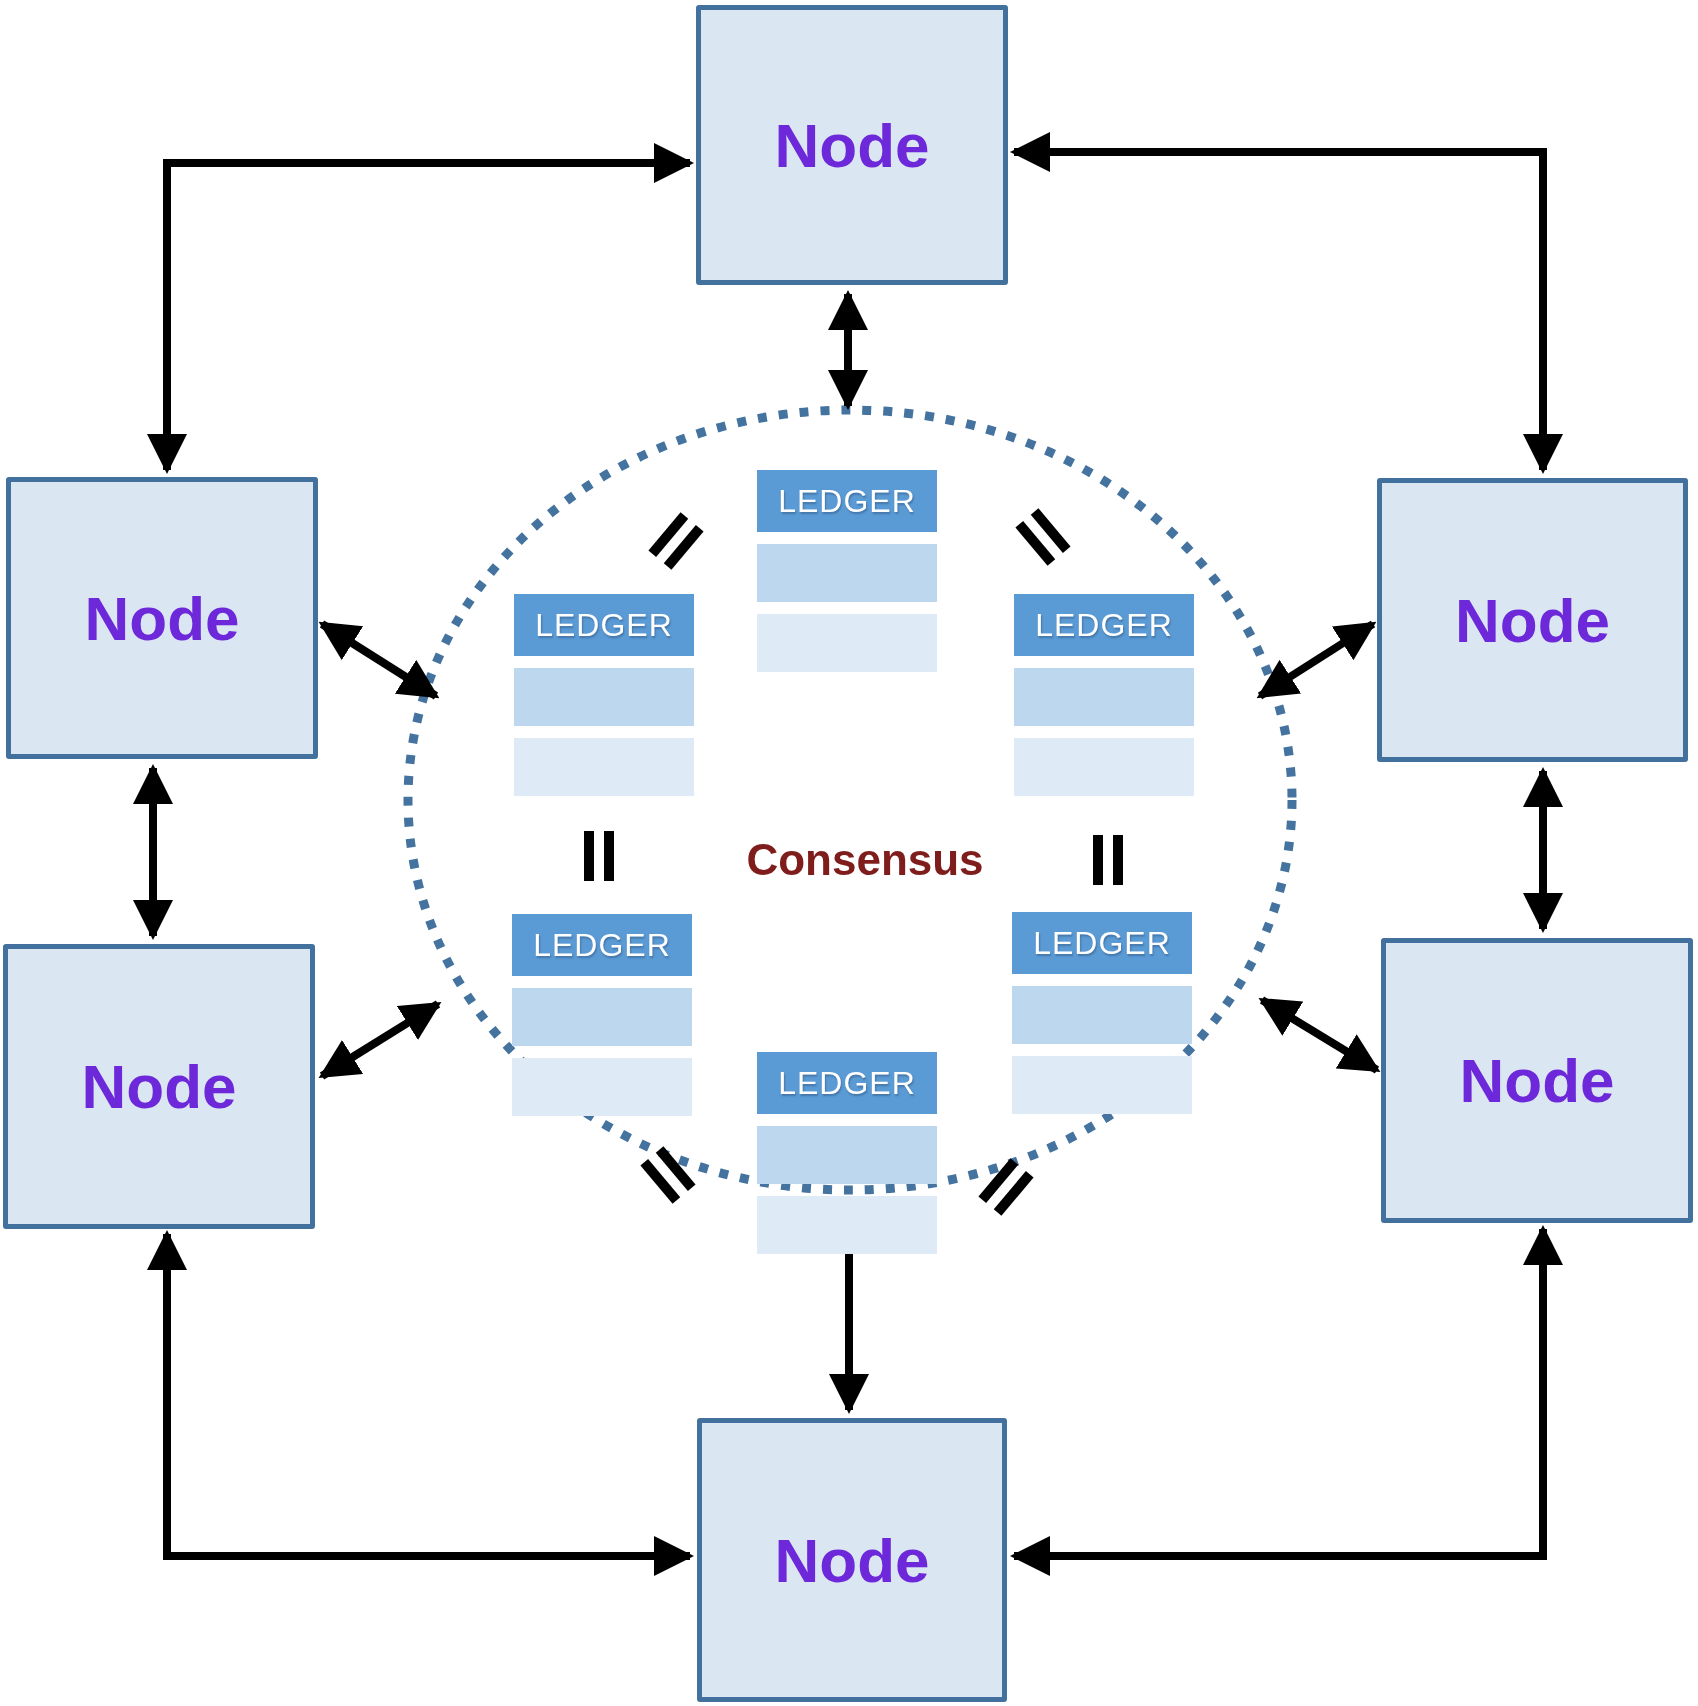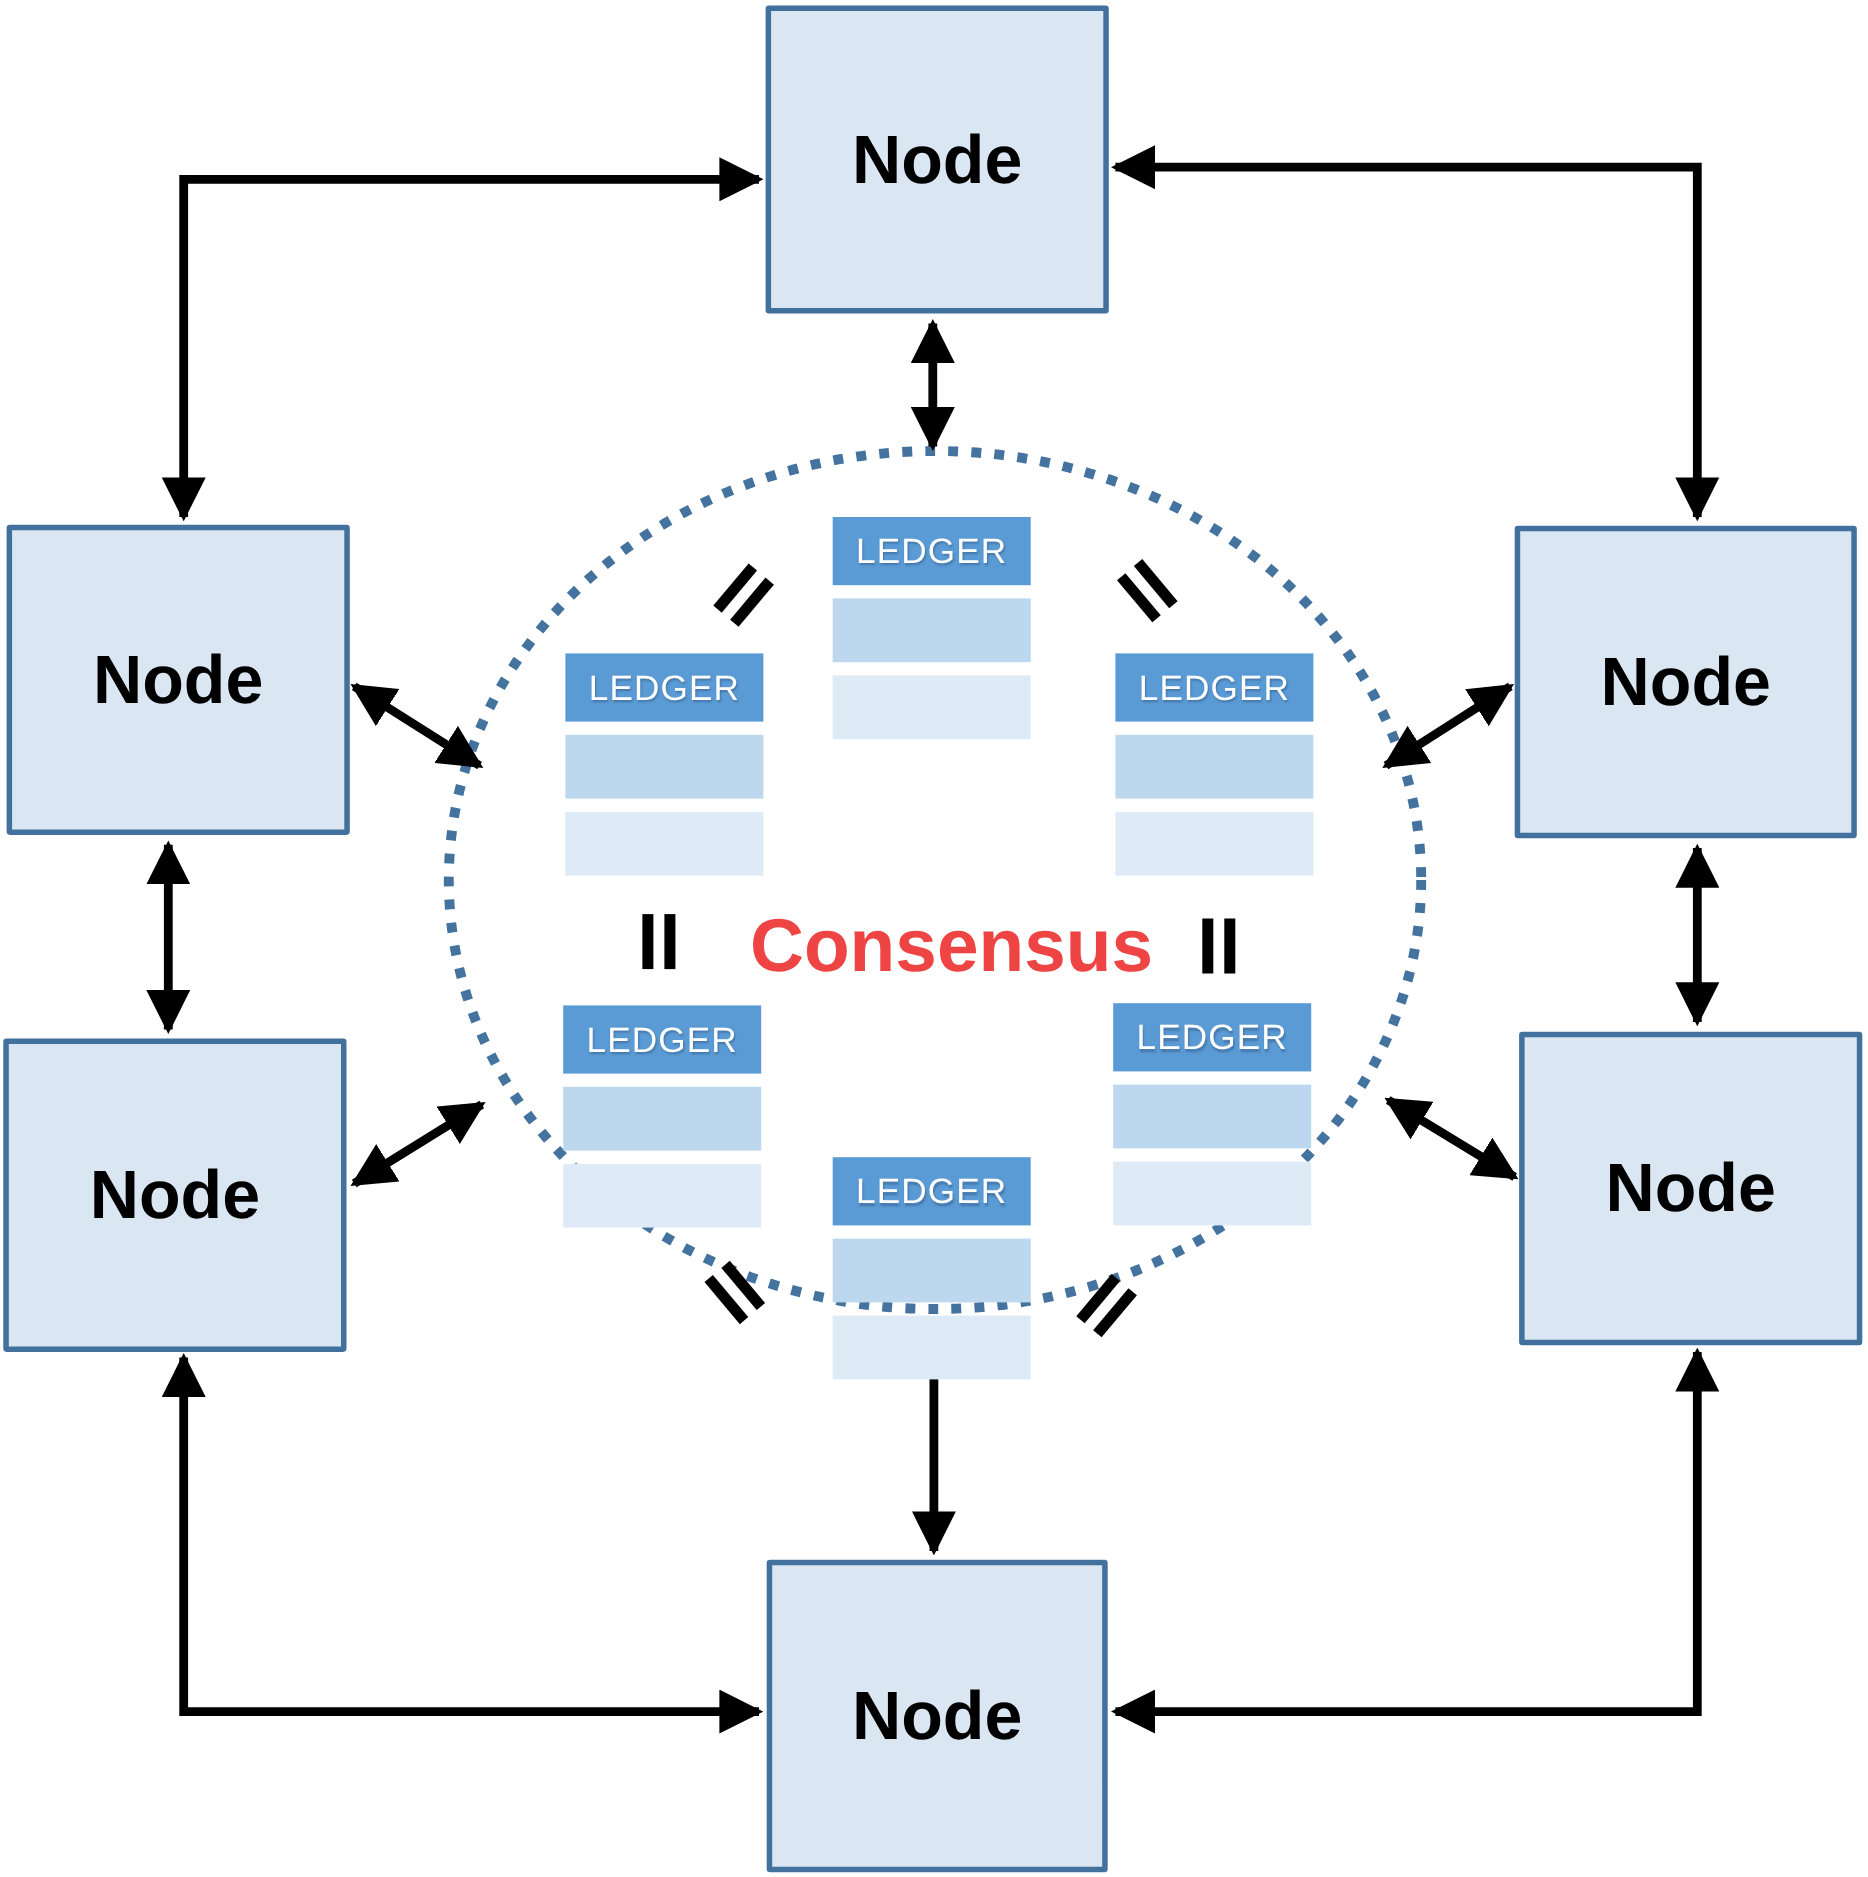--- a/index.html
+++ b/index.html
@@ -10,21 +10,21 @@
     font-family:"Liberation Sans", sans-serif;
     overflow:hidden;
   }
   svg.overlay{position:absolute;left:0;top:0;z-index:0;}
   .node{
     position:absolute;z-index:2;
     background:var(--node_fill,#dbe6f3);
     border:5px solid var(--node_border,#41719c);
     border-radius:3px;
     display:flex;align-items:center;justify-content:center;
-    font-size:62px;font-weight:bold;color:#000000;
+    font-size:62px;font-weight:bold;color:#6d28d9;
     box-sizing:border-box;
   }
   .ledger{position:absolute;z-index:1;width:180px;}
   .ledger-header{
     height:62px;line-height:62px;
     background:var(--ledger_header,#5b9bd5);
     color:#fff;text-align:center;
     font-size:32px;letter-spacing:1px;
     text-shadow:1px 2px 2px rgba(40,70,110,0.45);
   }
@@ -37,21 +37,21 @@
   .eq .bar{
     position:absolute;left:0;width:50px;height:10px;
     background:var(--arrow,#000);
   }
   .eq .bar.b1{top:0;}
   .eq .bar.b2{bottom:0;}
   .consensus{
     position:absolute;z-index:1;
     left:640px;top:820px;width:450px;height:80px;
     line-height:80px;text-align:center;
-    font-size:68px;font-weight:bold;color:#ef4444;
+    font-size:44px;font-weight:bold;color:#7f1d1d;
   }
 </style>
 </head>
 <body>
 
 <div class="canvas">
 
   <svg class="overlay" width="1698" height="1706" viewBox="0 0 1698 1706">
     <defs>
       <marker id="ah" viewBox="0 0 10 10" refX="9" refY="5" markerWidth="5" markerHeight="5" orient="auto-start-reverse">

